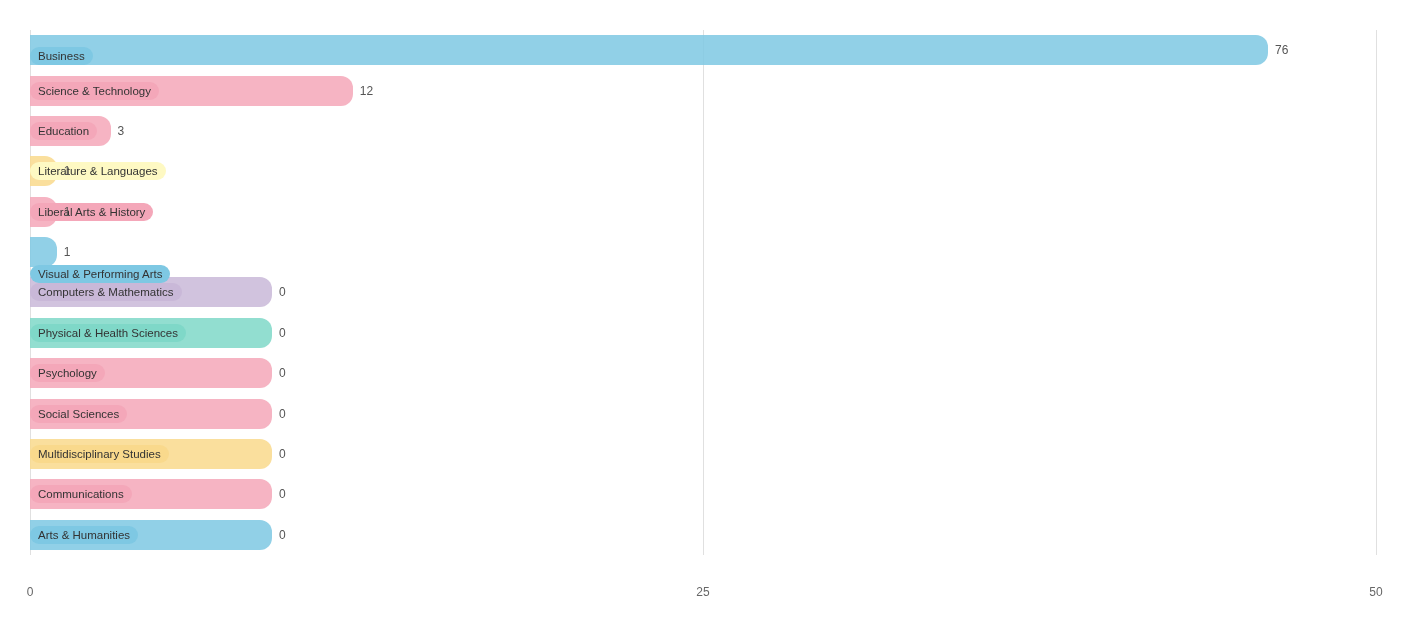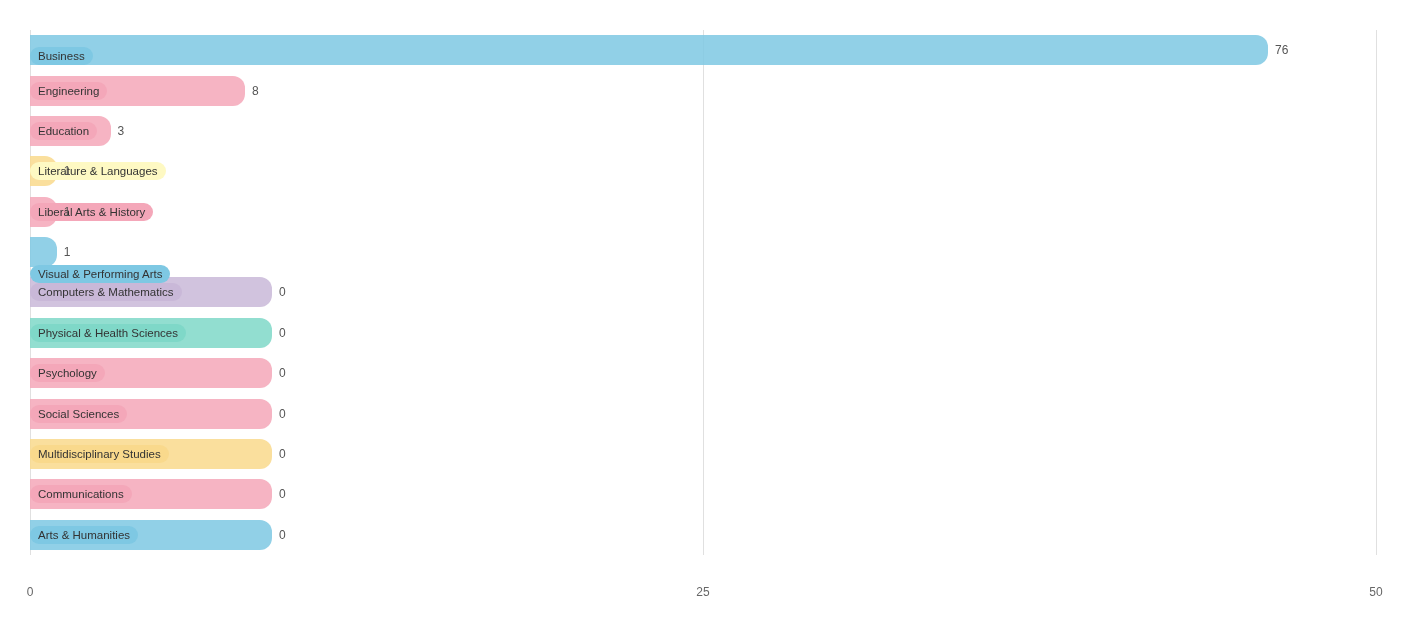--- a/index.html
+++ b/index.html
@@ -124,23 +124,23 @@
         <div class="grid-line" style="left: 50%;"></div>
         <div class="grid-line" style="left: 100%;"></div>
       </div>
     <div class="bars-area" id="bars-area">
         <div class="bar-row">
           <div class="bar-track" style="width: 92%; background: rgb(126, 200, 227);"></div>
           <span class="bar-label" style="background: rgb(126, 200, 227); margin-top: 12px;">Business</span>
           <span class="bar-value" style="left: 92.5%;">76</span>
         </div>
         <div class="bar-row">
-          <div class="bar-track" style="width: 16%; background: rgb(244, 167, 185);"></div>
-          <span class="bar-label" style="background: rgb(244, 167, 185);">Engineering</span>
-          <span class="bar-value" style="left: 16.5%;">8</span>
+          <div class="bar-track" style="width: 24%; background: rgb(244, 167, 185);"></div>
+          <span class="bar-label" style="background: rgb(244, 167, 185);">Science &amp; Technology</span>
+          <span class="bar-value" style="left: 24.5%;">12</span>
         </div>
         <div class="bar-row">
           <div class="bar-track" style="width: 6%; background: rgb(244, 167, 185);"></div>
           <span class="bar-label" style="background: rgb(244, 167, 185);">Education</span>
           <span class="bar-value" style="left: 6.5%;">3</span>
         </div>
         <div class="bar-row">
           <div class="bar-track" style="width: 2%; background: rgb(249, 217, 140);"></div>
           <span class="bar-label" style="background: #fef9c3;">Literature &amp; Languages</span>
           <span class="bar-value" style="left: 2.5%;">1</span>

